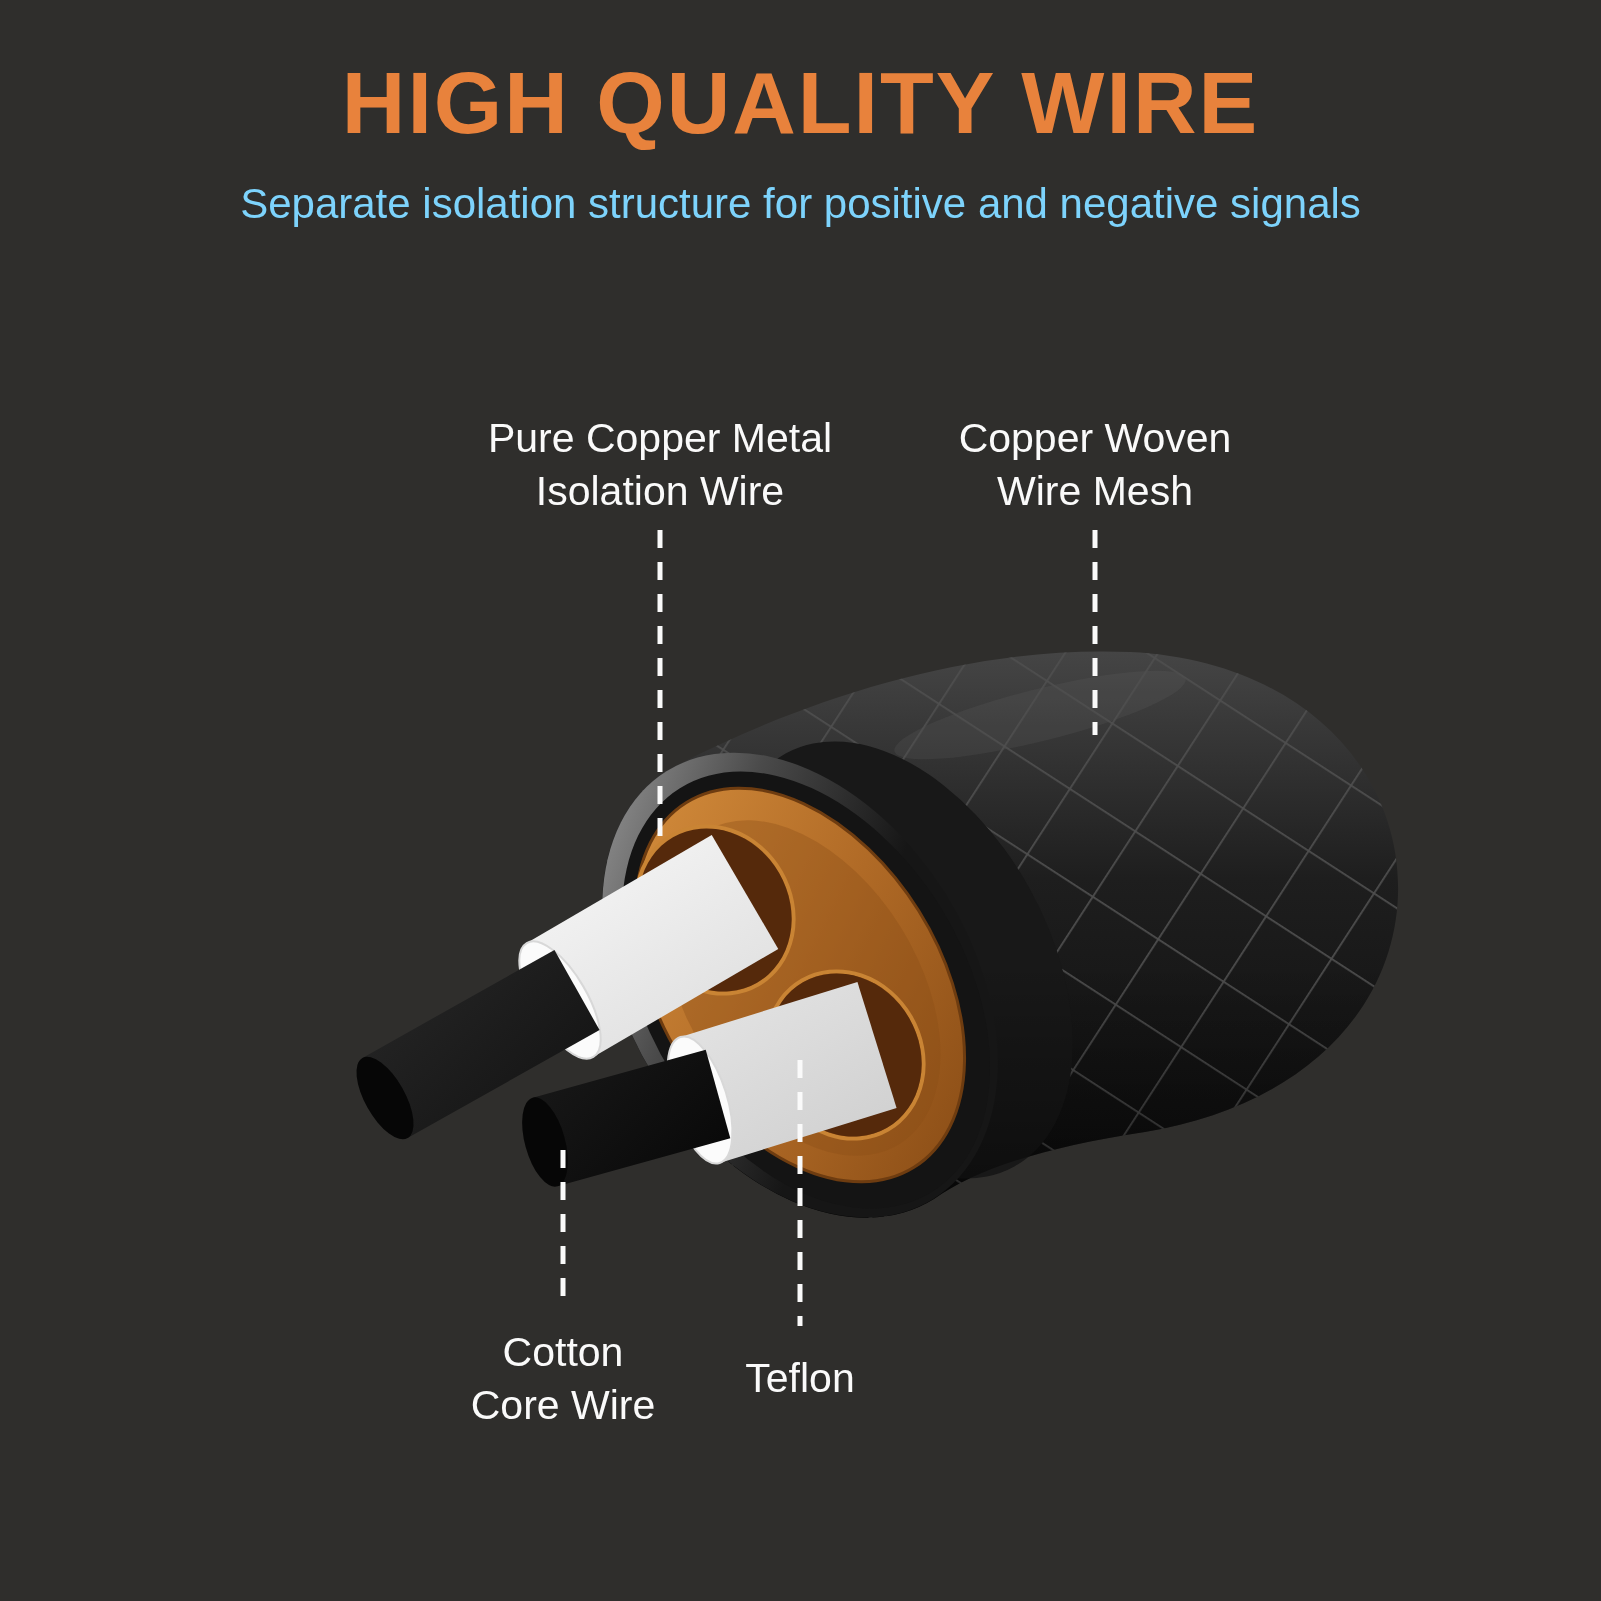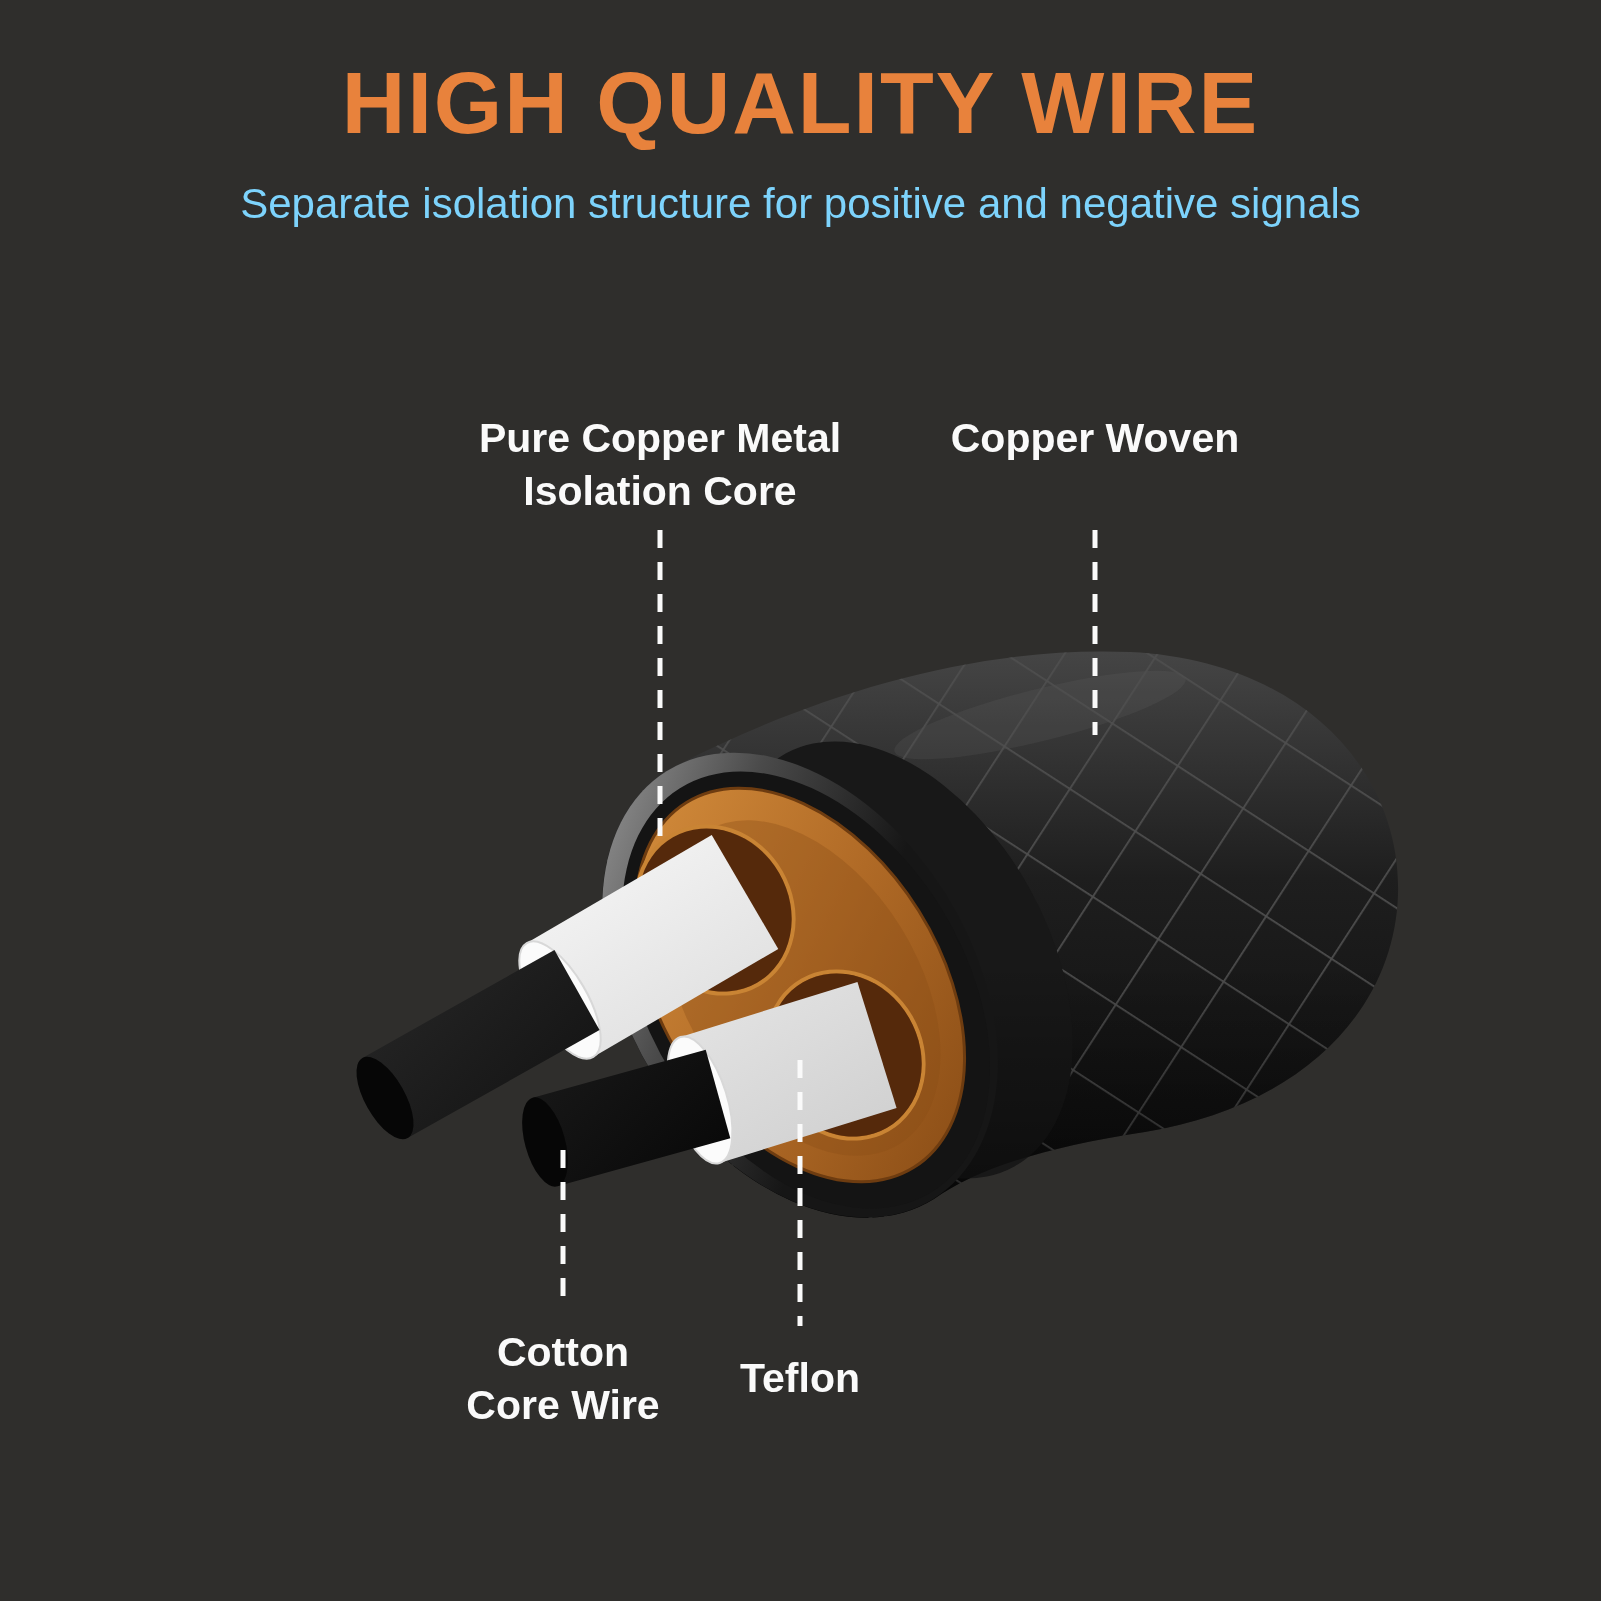--- a/index.html
+++ b/index.html
@@ -41,21 +41,21 @@
     font-size: 42px;
     font-weight: 400;
     color: #7dd3fc;
   }
   .label {
     position: absolute;
     transform: translateX(-50%);
     text-align: center;
     font-size: 41px;
     line-height: 1.3;
-    font-weight: 700;
+    font-weight: 400;
     color: var(--label_white, #fafafa);
     white-space: nowrap;
   }
   .label .lline { display: block; }
   .label-copper { left: 660px;  top: 412px; }
   .label-cotton { left: 1095px; top: 412px; }
   .label-single { left: 563px;  top: 1326px; }
   .label-teflon { left: 800px;  top: 1352px; }
 </style>
 </head>
@@ -142,25 +142,26 @@
     <g stroke="var(--label_white, #ffffff)" stroke-width="5" stroke-dasharray="18 14" fill="none">
       <line x1="660" y1="530" x2="660" y2="838"></line>
       <line x1="1095" y1="530" x2="1095" y2="735"></line>
       <line x1="563" y1="1150" x2="563" y2="1306"></line>
       <line x1="800" y1="1060" x2="800" y2="1326"></line>
     </g>
   </svg>
 
   <div class="label label-copper">
     <span class="lline">Pure Copper Metal</span>
-    <span class="lline">Isolation Core</span>
+    <span class="lline">Isolation Wire</span>
   </div>
 
   <div class="label label-cotton">
     <span class="lline">Copper Woven</span>
+    <span class="lline">Wire Mesh</span>
   </div>
 
   <div class="label label-single">
     <span class="lline">Cotton</span>
     <span class="lline">Core Wire</span>
   </div>
 
   <div class="label label-teflon">
     <span class="lline">Teflon</span>
   </div>

